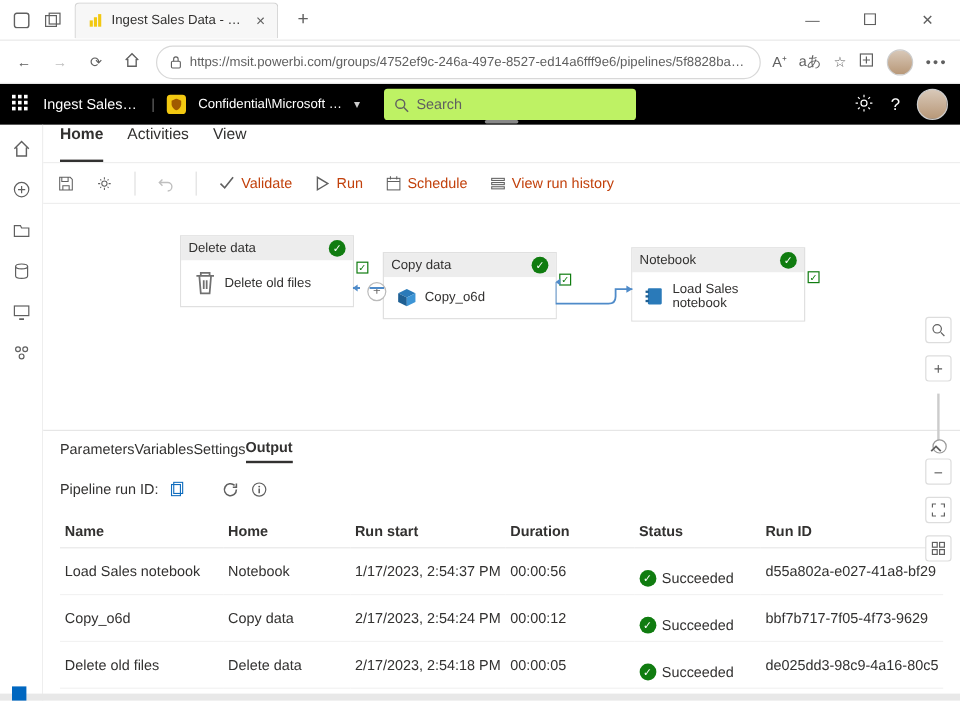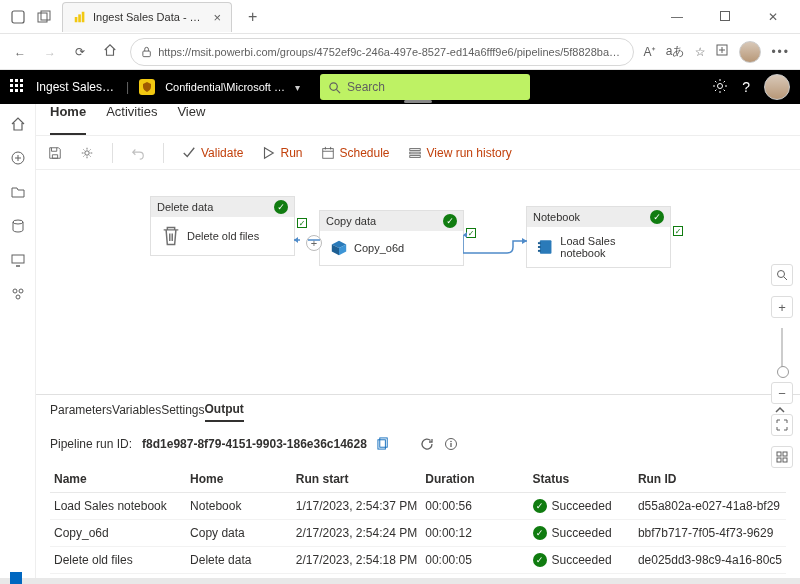--- a/index.html
+++ b/index.html
@@ -61,21 +61,21 @@
 .pntab { font-size:12px; cursor:pointer; padding-bottom:4px; }
 .pntab.active { font-weight:700; border-bottom:2px solid #323130; }
 .pnav .coll { margin-left:auto; color:#606060; font-size:12px; }
 .runid { display:flex; gap:10px; font-size:12px; padding:8px 0 12px; }
 .runid .lbl { color:#323130; }
 .runid .val { font-weight:600; }
 .runid .ic { color:#606060; }
 table { width:100%; border-collapse:collapse; font-size:12px; }
 th { text-align:left; font-weight:600; padding:6px 4px; border-bottom:1px solid #e8e8e8; }
 td { padding:6px 4px; border-bottom:1px solid #f2f2f2; white-space:nowrap; overflow:hidden; text-overflow:ellipsis; }
-td.status { display:flex; align-items:center; gap:5px; }
+td.status { display:flex; align-items:center; gap:5px;margin-top:12px; }
 .taskbar { position:absolute; left:0; bottom:0; width:800px; height:6px; background:#e8e8e8; }
 .tstart { position:absolute; left:10px; bottom:0; width:12px; height:12px; background:#0067c0; }
 svg.conn { position:absolute; pointer-events:none; }
 .plusnode { position:absolute; width:16px; height:16px; border:1px solid #bbb; border-radius:50%; background:#fff; display:flex; align-items:center; justify-content:center; font-size:11px; color:#666; }
 .handle { position:absolute; left:50%; top:-4px; transform:translateX(-50%); width:28px; height:3px; background:#888; border-radius:2px; }
 </style>
 </head>
 <body>
 
 <div class="titlebar">
@@ -354,21 +354,20 @@
         <span class="pntab">Parameters</span>
         <span class="pntab">Variables</span>
         <span class="pntab">Settings</span>
         <span class="pntab active">Output</span>
         <span class="coll"><svg width="12" height="12" viewBox="0 0 12 12">
               <path d="M2 8l4-4 4 4" fill="none" stroke="#606060" stroke-width="1.5"></path>
             </svg></span>
       </div>
       <div class="runid">
         <span class="lbl">Pipeline run ID:</span>
-        <span class="val">f8d1e987-8f79-4151-9903-186e36c14628</span>
         <span class="ic" style="color:#0f6cbd"><svg width="13" height="13" viewBox="0 0 14 14">
               <rect x="3" y="1" width="8" height="10" fill="none" stroke="#0f6cbd"></rect>
               <rect x="1" y="3" width="8" height="10" fill="none" stroke="#0f6cbd"></rect>
             </svg></span>
         <span style="width:10px"></span>
         <span class="ic"><svg width="14" height="14" viewBox="0 0 14 14">
               <path d="M12 7a5 5 0 1 1-1.5-3.5M12 2v3h-3" fill="none" stroke="#606060" stroke-width="1.3"></path>
             </svg></span>
         <span class="ic"><svg width="14" height="14" viewBox="0 0 14 14">
               <circle cx="7" cy="7" r="5.5" fill="none" stroke="#606060"></circle>

